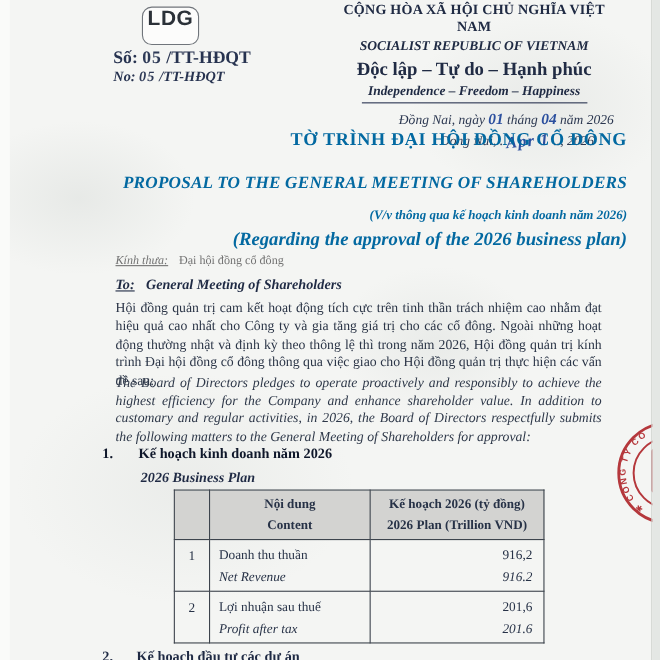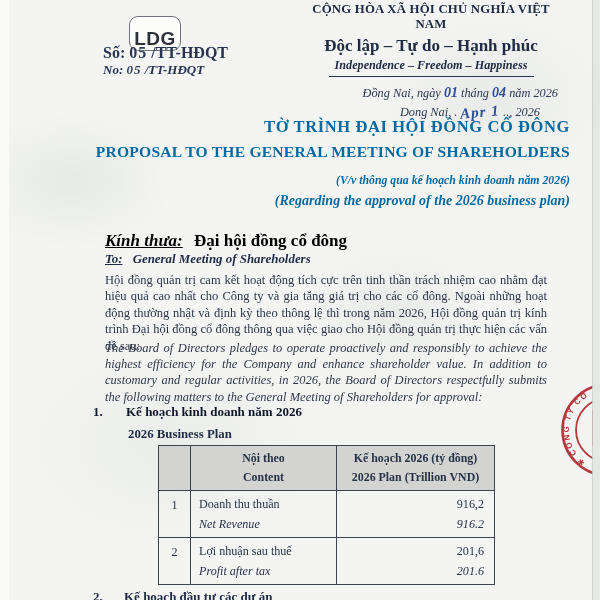--- a/index.html
+++ b/index.html
@@ -20,23 +20,23 @@
       radial-gradient(170px 120px at 82% 16%, rgba(185,192,188,.20), transparent 70%),
       radial-gradient(220px 150px at 28% 74%, rgba(185,192,188,.16), transparent 70%),
       radial-gradient(130px 100px at 66% 52%, rgba(185,192,188,.18), transparent 70%);
   }
   .edge-left{position:absolute;left:0;top:0;bottom:0;width:9px;background:#fafbf9;}
   .edge-out{position:absolute;right:0;top:0;bottom:0;width:7px;background:#e4e7e4;}
   .edge-line{position:absolute;right:7px;top:0;bottom:0;width:1.5px;background:#c9cdc9;opacity:.85;}
 
   
   .logo{
-    position:absolute;left:129px;top:16px;width:50px;height:33px;
+    position:absolute;left:129px;top:6px;width:50px;height:33px;
     border:1.8px solid #70757b;border-radius:9px;background:#fcfcfb;
-    display:flex;align-items:flex-end;justify-content:center;
+    display:flex;align-items:flex-start;justify-content:center;
   }
   .logo span{
     font-family:"Liberation Sans","DejaVu Sans",sans-serif;
     font-weight:bold;font-size:19px;letter-spacing:.5px;color:#2b3138;
   }
   .ref-vi{position:absolute;left:103px;top:44px;font-size:16px;font-weight:bold;color:#273350;}
   .ref-en{position:absolute;left:103px;top:62px;font-size:13px;font-weight:bold;font-style:italic;color:#273350;}
   .ref-num{font-weight:bold;color:#2e3a57;letter-spacing:1px;}
 
   
@@ -47,39 +47,39 @@
   .nat-en2{font-size:12.2px;font-weight:bold;font-style:italic;margin-top:2px;}
   .nat-rule{width:205px;border-top:1.4px solid #2a3450;margin:3px auto 0;}
   .date-vi{margin-top:8px;font-style:italic;font-size:12.3px;text-align:right;padding-right:4px;color:#2b3750;}
   .date-en{margin-top:2px;font-style:italic;font-size:12.3px;text-align:right;padding-right:22px;color:#2b3750;}
   .hand{color:#2b4f9e;font-weight:bold;font-style:italic;font-size:14px;}
   .hand-big{display:inline-block;font-size:15px;letter-spacing:1px;transform:rotate(-5deg) translateY(1px);}
 
   
   .titleblock{position:absolute;left:80px;top:117px;width:490px;text-align:right;color:#0369a1;}
   .title-vi{font-size:16.5px;font-weight:bold;letter-spacing:.6px;}
-  .title-en{font-size:15.6px;font-weight:bold;margin-top:6px;letter-spacing:.2px;}
+  .title-en{font-size:15.6px;font-weight:bold;font-style:italic;margin-top:21px;letter-spacing:.2px;}
   .subject-vi{font-size:11.8px;font-weight:bold;font-style:italic;margin-top:12px;}
-  .subject-en{font-size:14px;font-weight:bold;font-style:italic;margin-top:5px;}
-
-  
-  .sal1{position:absolute;left:105px;top:231px;font-size:17px;font-weight:bold;color:#000000;}
+  .subject-en{font-size:17px;font-weight:bold;font-style:italic;margin-top:5px;}
+
+  
+  .sal1{position:absolute;left:105px;top:231px;font-size:11px;font-weight:normal;color:#737373;}
   .sal2{position:absolute;left:105px;top:252px;font-size:12.9px;font-weight:bold;font-style:italic;color:#1f2a44;}
   .sal-label{font-style:italic;text-decoration:underline;margin-right:7px;}
 
   
   .para-vi{position:absolute;left:105px;top:272px;width:442px;text-align:justify;
     font-size:12.5px;line-height:16.4px;color:#2b3547;}
   .para-en{position:absolute;left:105px;top:340px;width:442px;text-align:justify;
     font-size:12.5px;line-height:16.2px;font-style:italic;color:#2e3849;}
 
   
   .sec1{position:absolute;left:93px;top:404px;font-size:13px;font-weight:bold;color:#0f172a;}
   .sec1 .no{margin-right:20px;}
-  .sec1-en{position:absolute;left:128px;top:427px;font-size:12.8px;font-weight:bold;color:#1f2a44;}
+  .sec1-en{position:absolute;left:128px;top:427px;font-size:12.8px;font-weight:bold;font-style:italic;color:#1f2a44;}
   .sec2{position:absolute;left:93px;top:589px;font-size:13px;font-weight:bold;color:#1f2a44;white-space:nowrap;}
   .sec2 .no{margin-right:18px;}
 
   
   table.plan{
     position:absolute;left:158px;top:445px;width:336px;
     border-collapse:collapse;font-size:12.1px;color:#273247;
     table-layout:fixed;
   }
   table.plan th,table.plan td{border:1.4px solid #3d444d;}
@@ -112,20 +112,21 @@
     <span>/TT-HĐQT</span>
   </div>
   <div class="ref-en">
     <span>No:</span>
     <span class="ref-num">05</span>
     <span>/TT-HĐQT</span>
   </div>
 
   <div class="nat">
     <div class="nat-vi1">CỘNG HÒA XÃ HỘI CHỦ NGHĨA VIỆT NAM</div>
+    <div class="nat-en1">SOCIALIST REPUBLIC OF VIETNAM</div>
     <div class="nat-vi2">Độc lập – Tự do – Hạnh phúc</div>
     <div class="nat-en2">Independence – Freedom – Happiness</div>
     <div class="nat-rule"></div>
     <div class="date-vi">
       <span>Đồng Nai, ngày</span>
       <span class="hand">01</span>
       <span>tháng</span>
       <span class="hand">04</span>
       <span>năm 2026</span>
     </div>
@@ -164,21 +165,21 @@
   <table class="plan">
     <colgroup>
         <col style="width:32px">
         <col style="width:146px">
         <col style="width:158px">
       </colgroup>
     <thead>
       <tr>
         <th></th>
         <th>
-          <div class="vi">Nội theo</div>
+          <div class="vi">Nội dung</div>
           <div class="en">Content</div>
         </th>
         <th>
           <div class="vi">Kế hoạch 2026 (tỷ đồng)</div>
           <div class="en">2026 Plan (Trillion VND)</div>
         </th>
       </tr>
     </thead>
     <tbody>
       <tr>

